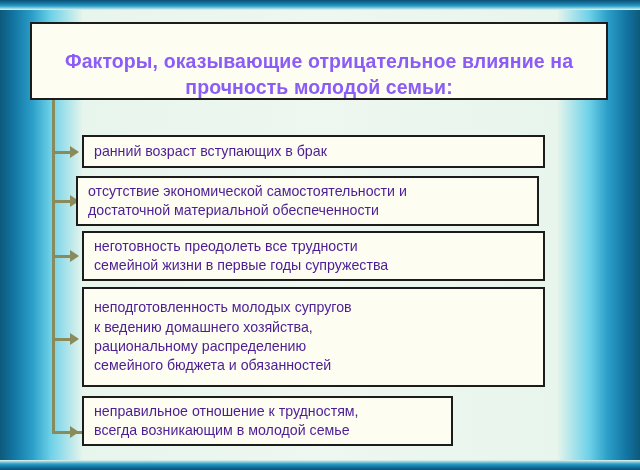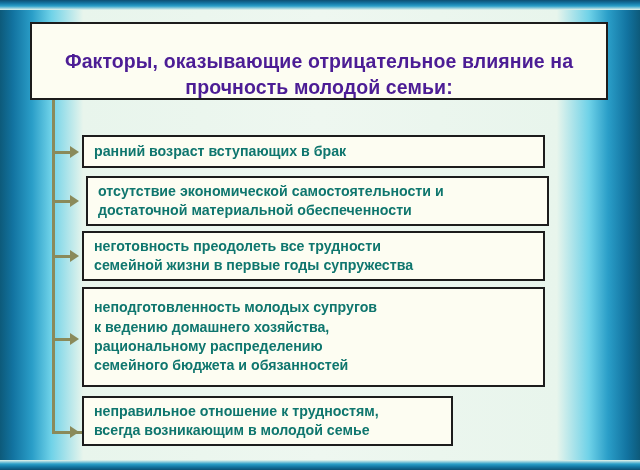--- a/index.html
+++ b/index.html
@@ -51,41 +51,40 @@
     border: 2px solid #1c1c1c;
     display: flex;
     align-items: center;
     justify-content: center;
     text-align: center;
     padding: 4px 10px;
   }
   .title-text {
     font-size: 19.5px;
     font-weight: bold;
-    color: #4c1d95;
+    color: #8b5cf6;
     line-height: 1.32;
     letter-spacing: 0.1px;
     margin-top: 28px;
   }
   .item-box {
     position: absolute;
     box-sizing: border-box;
     background: #fdfdf2;
     border: 2px solid #1c1c1c;
     padding: 5px 8px 5px 10px;
     display: flex;
     flex-direction: column;
     justify-content: center;
   }
   .item-text {
     font-size: 14.2px;
-    color: #0f766e;
+    color: #4c1d95;
     line-height: 1.36;
     white-space: pre-line;
-    font-weight: bold;
   }
   .connector-line {
     position: absolute;
     background: #8a8a5a;
   }
   .arrow-head {
     position: absolute;
     width: 0;
     height: 0;
     border-top: 6px solid transparent;
@@ -120,21 +119,21 @@
     <div class="connector-line" style="left:52px; top:338px; width:22px; height:3px;"></div>
     <div class="arrow-head" style="left:70px; top:333px;"></div>
 
     <div class="connector-line" style="left:52px; top:431px; width:22px; height:3px;"></div>
     <div class="arrow-head" style="left:70px; top:426px;"></div>
 
     <div class="item-box" style="left:82px; top:135px; width:463px; height:33px;">
       <div class="item-text">ранний возраст вступающих в брак</div>
     </div>
 
-    <div class="item-box" style="left:86px; top:176px; width:463px; height:50px;">
+    <div class="item-box" style="left:76px; top:176px; width:463px; height:50px;">
       <div class="item-text">отсутствие экономической самостоятельности и
 достаточной материальной обеспеченности</div>
     </div>
 
     <div class="item-box" style="left:82px; top:287px; width:463px; height:100px;">
       <div class="item-text">неподготовленность молодых супругов
 к ведению домашнего хозяйства,
 рациональному распределению
 семейного бюджета и обязанностей</div>
     </div>

